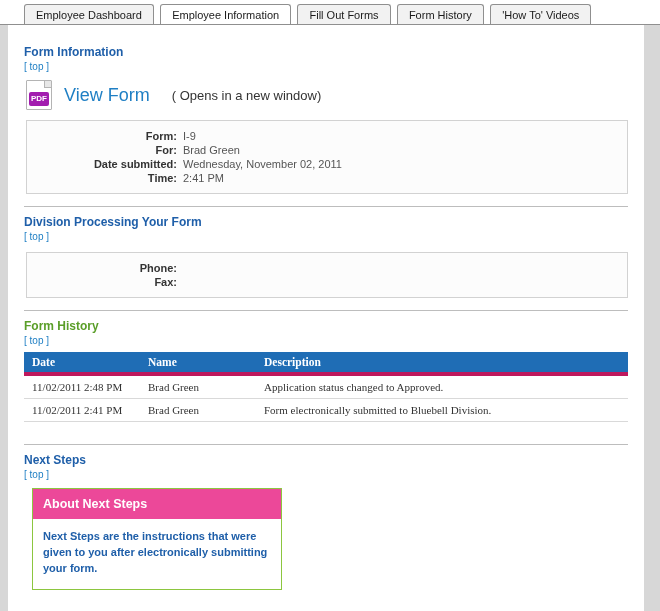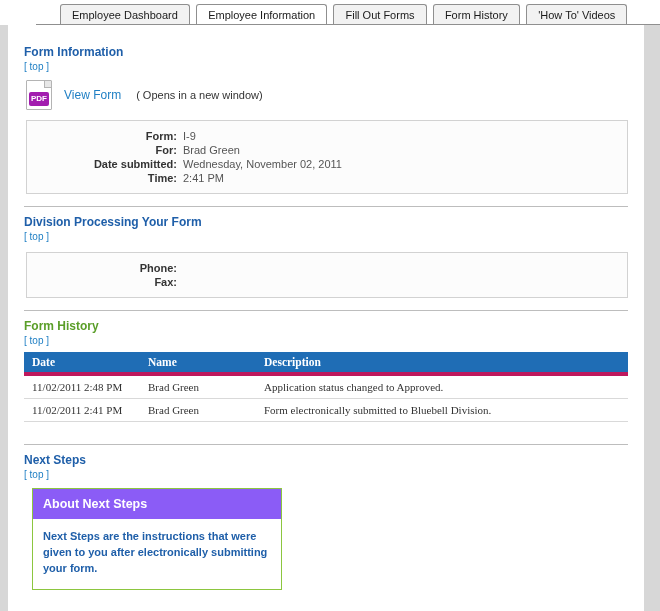--- a/index.html
+++ b/index.html
@@ -24,21 +24,20 @@
 
   
   .tabbar {
     position: relative;
     height: 25px;
     background: #ffffff;
     border-bottom: 1px solid #8f8f8f;
     padding-left: 24px;
     box-sizing: border-box;
     white-space: nowrap;
-    margin-left: 36px;
   }
   .tab {
     display: inline-block;
     height: 20px;
     line-height: 20px;
     padding: 0 11px;
     margin-right: 3px;
     margin-top: 4px;
     font-size: 11px;
     color: #1a1a1a;
@@ -141,27 +140,27 @@
     border-radius: 2px;
     color: #ffffff;
     font-size: 8px;
     font-weight: bold;
     line-height: 14px;
     text-align: center;
     letter-spacing: 0px;
   }
   .viewlink {
     color: #1f7fc4;
-    font-size: 12px;
+    font-size: 18px;
     text-decoration: none;
   }
   .viewnote {
     color: #333333;
-    font-size: 11px;
-    margin-left: 15px;
+    font-size: 13px;
+    margin-left: 22px;
   }
 
   
   .infobox {
     border: 1px solid #d2d2d2;
     background: #fcfcfc;
     padding: 8px 2px 8px 0;
     margin: 4px 0 0 2px;
   }
   table.kv {
@@ -213,21 +212,21 @@
   .col-name { width: 100px; }
 
   
   .callout {
     width: 250px;
     margin: 8px 0 0 8px;
     border: 1px solid #8cc63f;
     box-sizing: border-box;
   }
   .callout .chead {
-    background: #8b5cf6;
+    background: #ec4899;
     color: #ffffff;
     font-weight: bold;
     font-size: 12.5px;
     padding: 8px 10px;
   }
   .callout .cbody {
     background: #ffffff;
     color: #1f5fa9;
     font-weight: bold;
     font-size: 11px;

